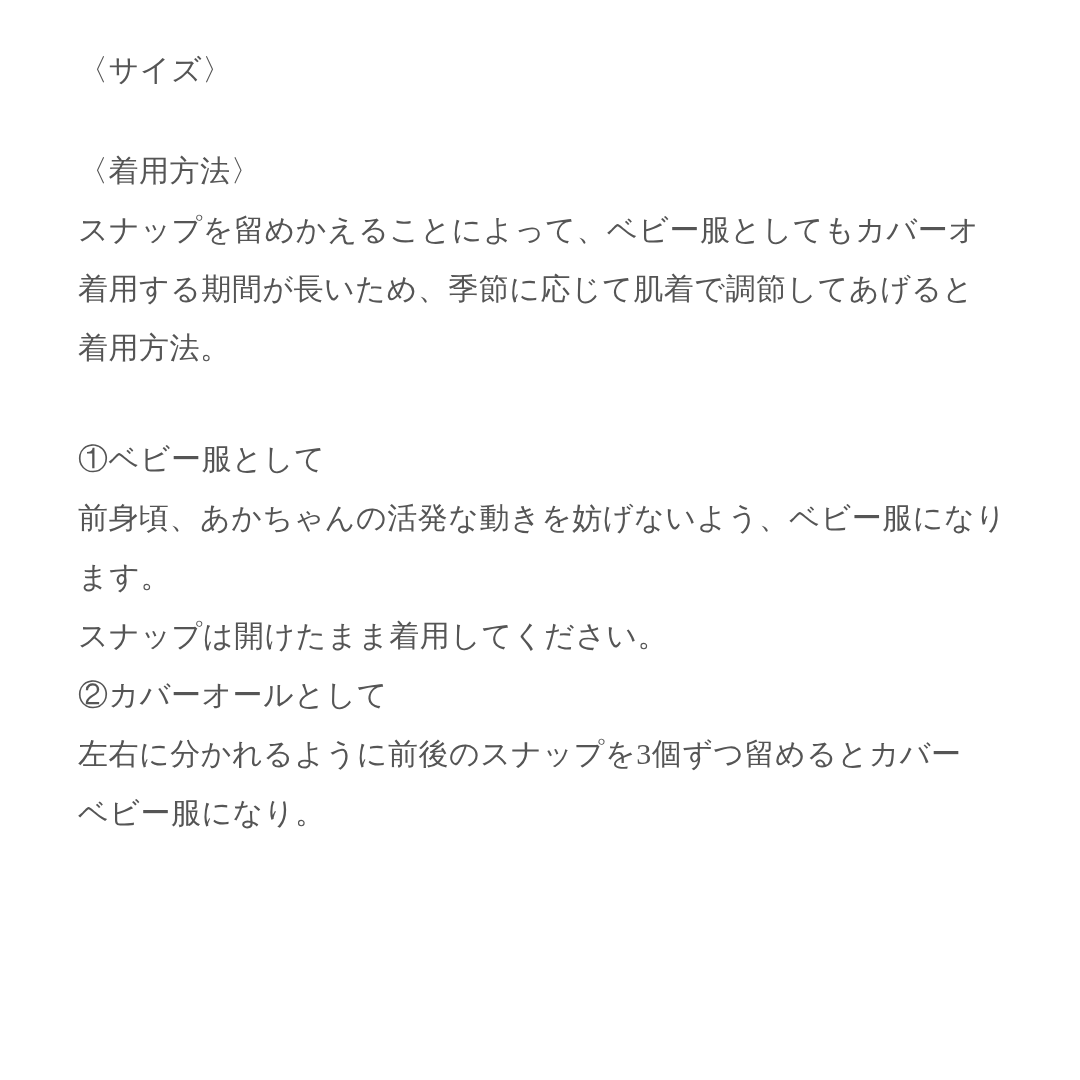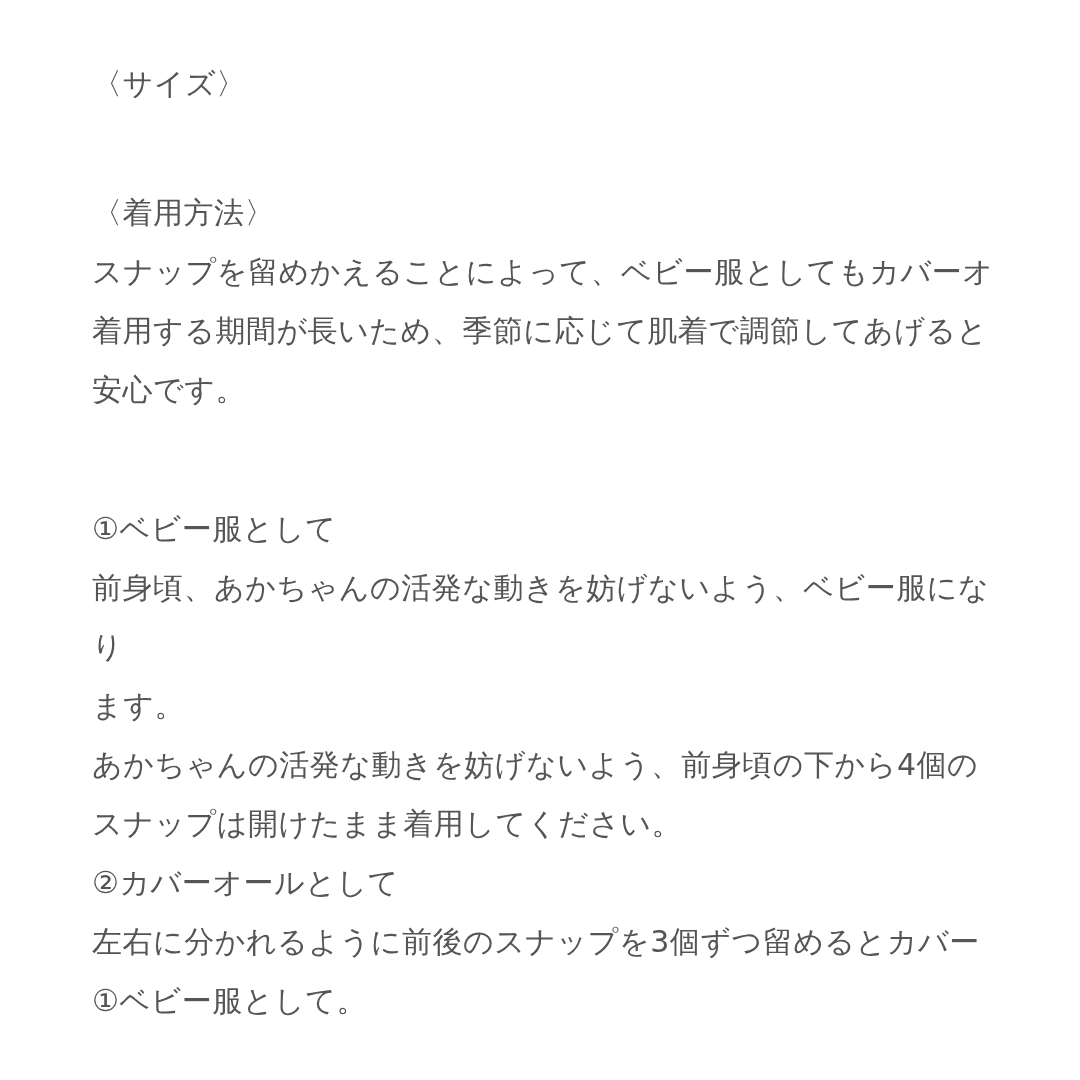--- a/index.html
+++ b/index.html
@@ -15,21 +15,22 @@
     overflow: hidden;
   }
   .page {
     box-sizing: border-box;
     width: 1080px;
     height: 1080px;
     padding: 40px 70px 0 78px;
     background: #ffffff;
   }
   .block {
-    margin: 14px;
+    margin: 0;
+    font-family: Liberation Serif, serif;
   }
   .line {
     font-size: 30px;
     line-height: 59px;
     letter-spacing: 0.5px;
     color: #555555;
     white-space: pre-wrap;
     font-weight: 400;
   }
   .line.indent {
@@ -50,29 +51,28 @@
   <div class="block">
     <div class="line">〈サイズ〉</div>
   </div>
 
   <div class="spacer-sm"></div>
 
   <div class="block">
     <div class="line">〈着用方法〉</div>
     <div class="line">スナップを留めかえることによって、ベビー服としてもカバーオ</div>
     <div class="line">着用する期間が長いため、季節に応じて肌着で調節してあげると</div>
-    <div class="line">安心です。</div>
+    <div class="line">着用方法。</div>
   </div>
 
   <div class="spacer-md"></div>
 
   <div class="block">
     <div class="line">①ベビー服として</div>
     <div class="line">前身頃、あかちゃんの活発な動きを妨げないよう、ベビー服になり</div>
     <div class="line">ます。</div>
-    <div class="line">あかちゃんの活発な動きを妨げないよう、前身頃の下から4個の</div>
     <div class="line">スナップは開けたまま着用してください。</div>
     <div class="line">②カバーオールとして</div>
     <div class="line">左右に分かれるように前後のスナップを3個ずつ留めるとカバー</div>
-    <div class="line">①ベビー服として。</div>
+    <div class="line">ベビー服になり。</div>
   </div>
 
 </div>
 
 </body></html>

